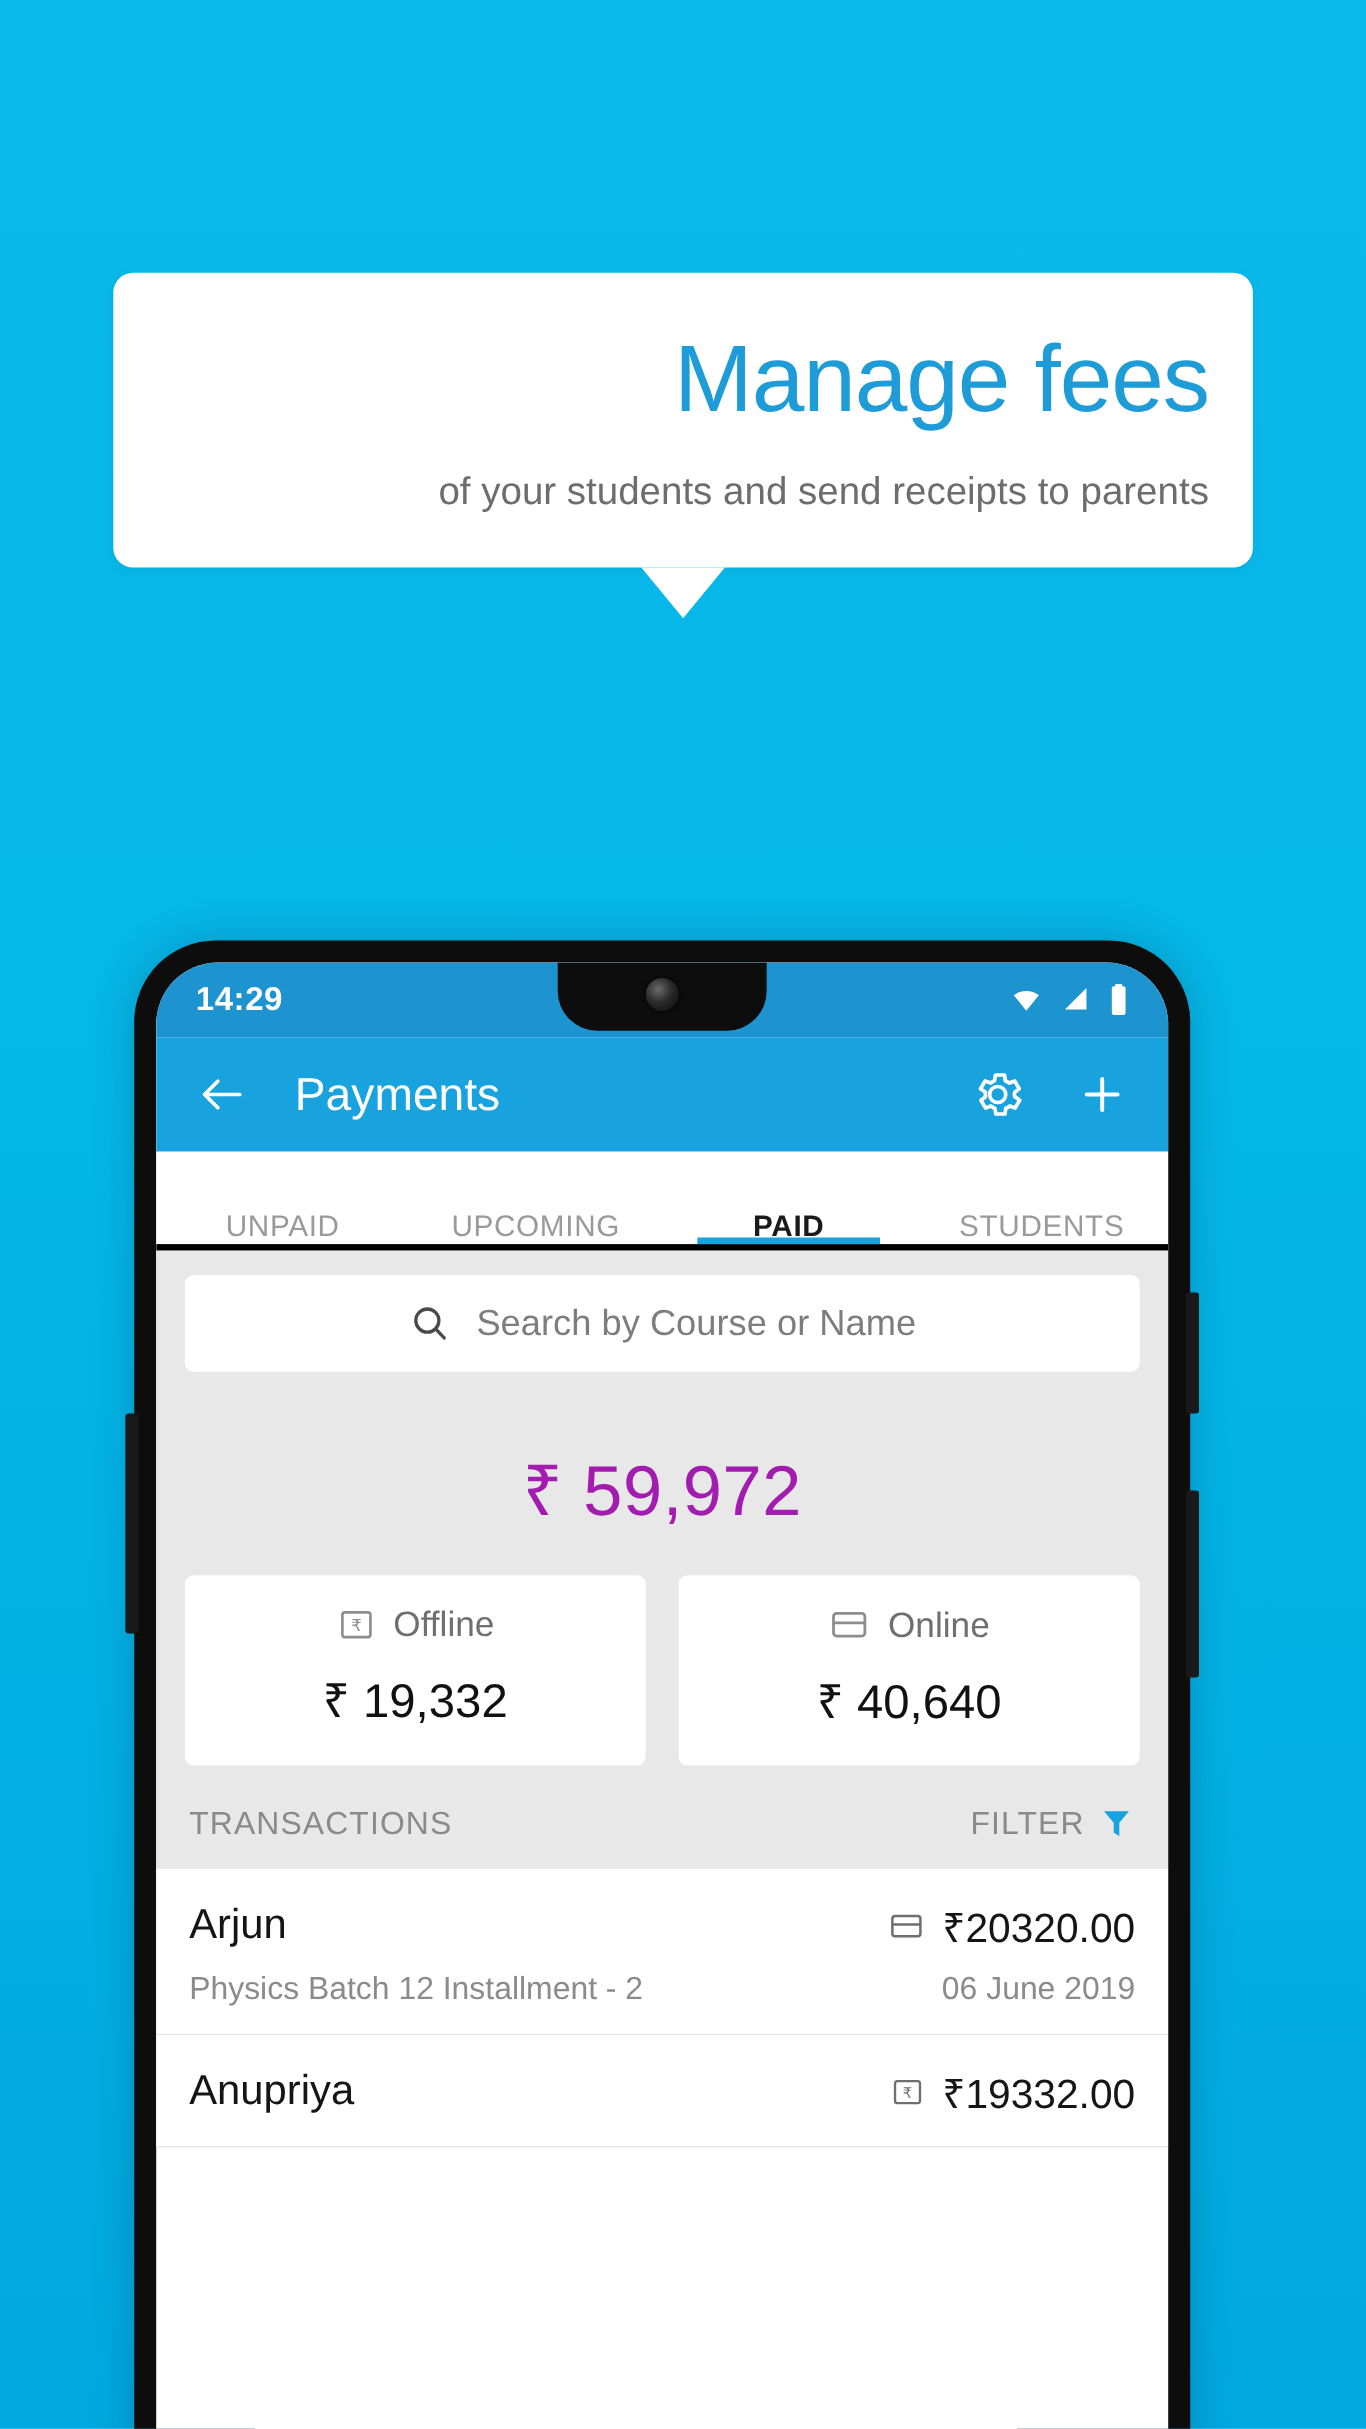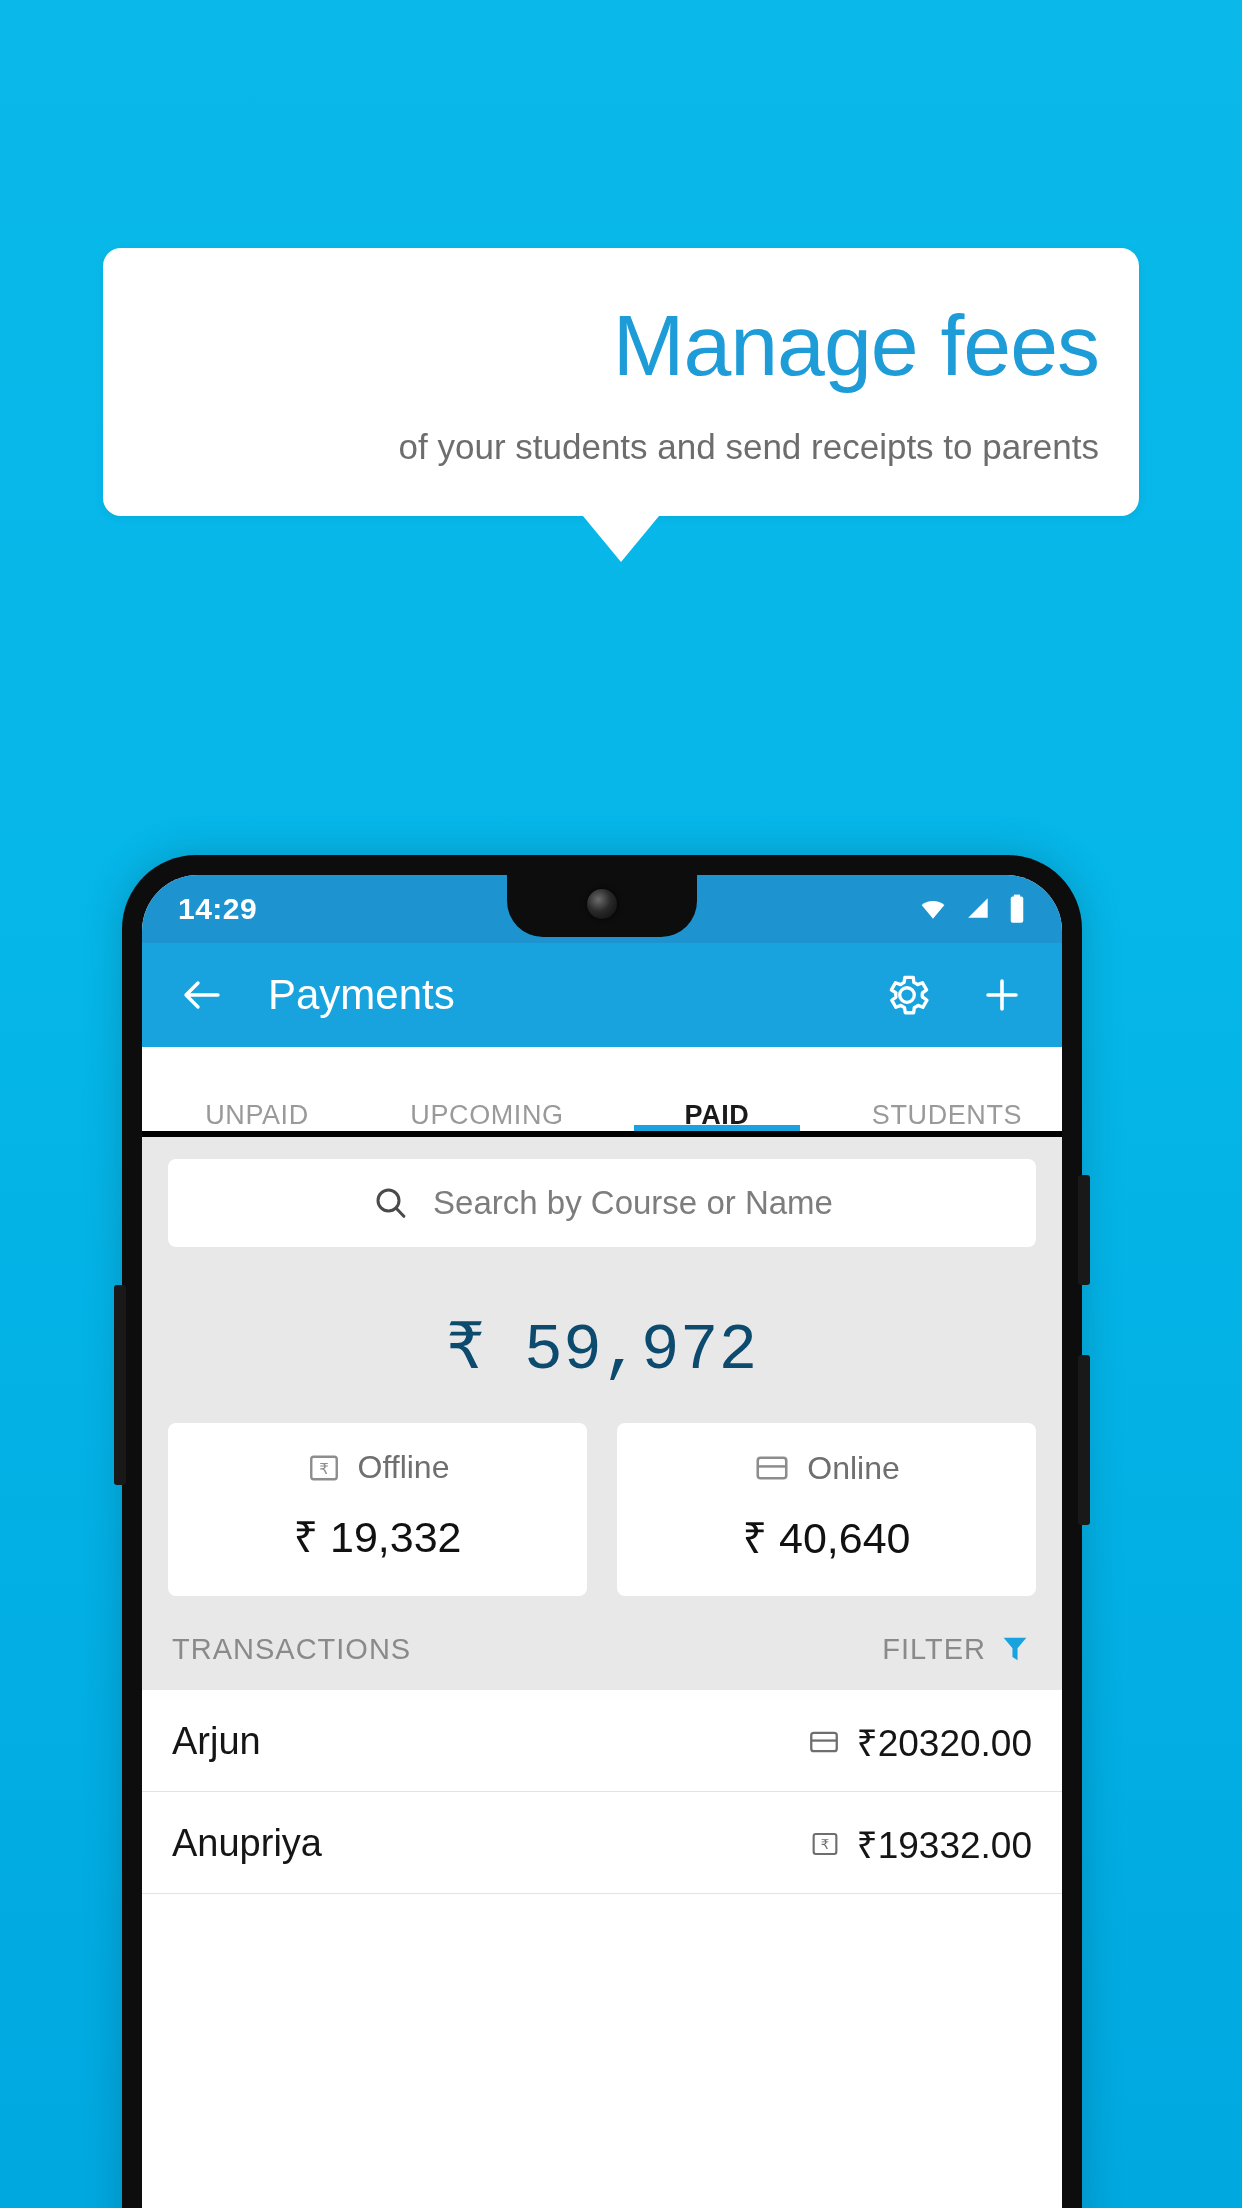--- a/index.html
+++ b/index.html
@@ -135,21 +135,21 @@
 
   .search-wrap{ padding:22px 26px 20px; }
   .search-box{
     background:#fff; border-radius:8px; height:88px;
     display:flex; align-items:center; justify-content:center; gap:22px;
   }
   .search-ph{ color:#7d7d7d; font-size:33px; }
 
   .summary{ text-align:center; padding:22px 0 10px; }
   .summary-label{ color:#7b7b7b; font-size:31px; }
-  .summary-amount{ color:#0c4a6e; font-size:64px; font-weight:400; margin-top:20px; letter-spacing:.5px;font-family:Liberation Mono, monospace;}
+  .summary-amount{ color:#a21caf; font-size:64px; font-weight:400; margin-top:20px; letter-spacing:.5px;}
 
   .cards{
     display:flex; gap:30px; padding:26px 26px 0;
   }
   .mcard{
     flex:1; background:#fff; border-radius:8px;
     padding:26px 0 30px; text-align:center;
   }
   .mcard-head{
     display:flex; align-items:center; justify-content:center; gap:16px;
@@ -312,20 +312,24 @@
             <div class="tx-right">
               <span>
                 <svg width="34" height="34" viewBox="0 0 24 24">
                     <rect x="3" y="5.5" width="18" height="13" rx="1.8" fill="none" stroke="#6e6e6e" stroke-width="1.6"></rect>
                     <path stroke="#6e6e6e" stroke-width="1.6" d="M3 11h18"></path>
                   </svg>
               </span>
               <span class="tx-amt">₹20320.00</span>
             </div>
           </div>
+          <div class="tx-line2">
+            <span class="tx-desc">Physics Batch 12 Installment - 2</span>
+            <span class="tx-date">06 June 2019</span>
+          </div>
         </div>
 
         <div class="tx-row">
           <div class="tx-line1">
             <span class="tx-name">Anupriya</span>
             <div class="tx-right">
               <span>
                 <svg width="32" height="32" viewBox="0 0 24 24">
                     <rect x="3.5" y="4.5" width="17" height="15" rx="1.6" fill="none" stroke="#6e6e6e" stroke-width="1.6"></rect>
                     <text x="12" y="16" text-anchor="middle" font-size="10" fill="#6e6e6e" font-family="DejaVu Sans">₹</text>

